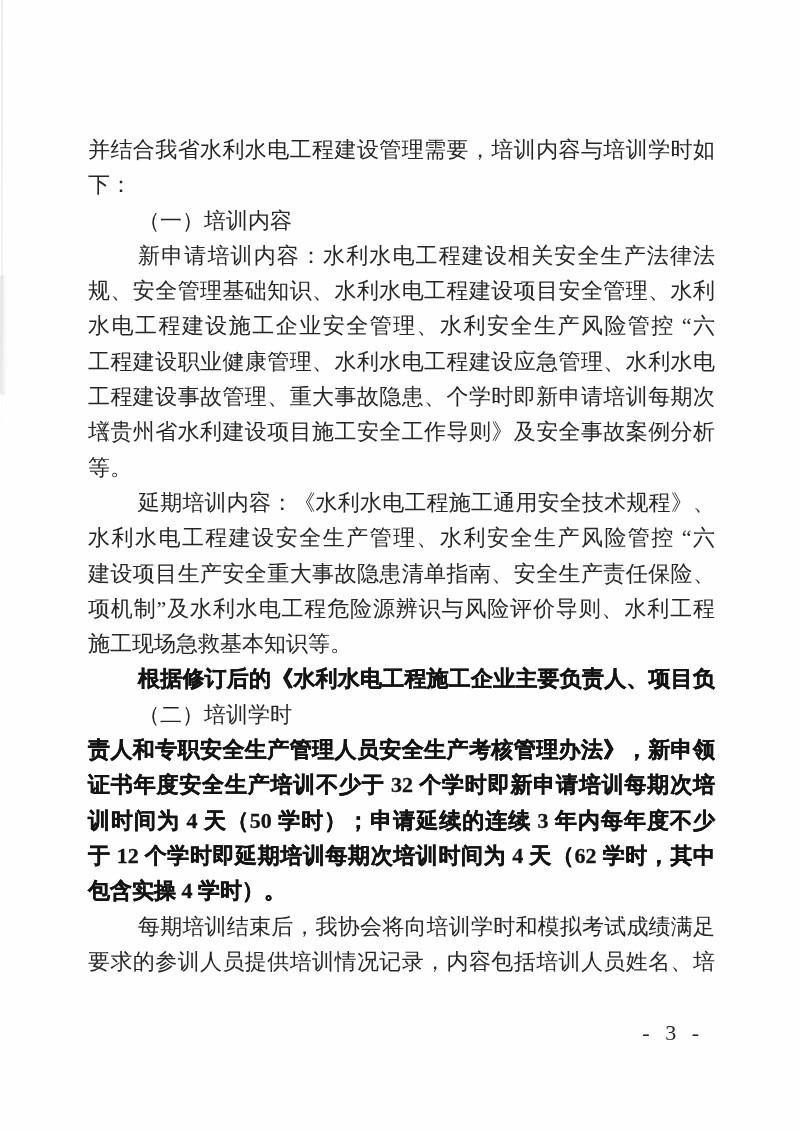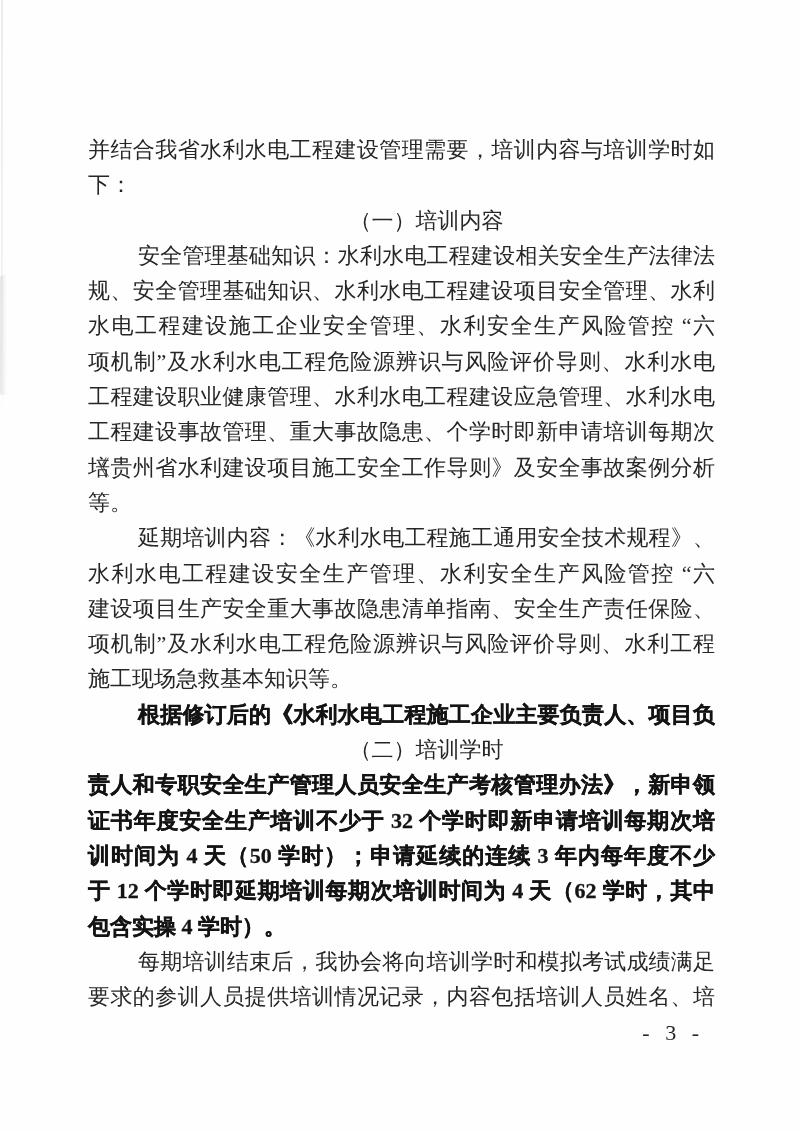--- a/index.html
+++ b/index.html
@@ -48,21 +48,20 @@
     white-space: nowrap;
     text-align: left;
   }
   .line.justify {
     white-space: normal;
     text-align: justify;
     text-align-last: justify;
   }
   .line.indent {
     padding-left: 50px;
-    text-align: center;
   }
   .line.bold {
     font-weight: 700;
     color: var(--ink-bold, #141414);
     -webkit-text-stroke: 0.3px var(--ink-bold, #141414);
   }
   .page-number {
     position: absolute;
     top: 1020px;
     right: 96px;
@@ -76,24 +75,23 @@
 
 <div class="page">
   <div class="edge-line"></div>
   <div class="edge-smudge"></div>
 
   <main class="text-block">
 
   <div class="line justify">并结合我省水利水电工程建设管理需要，培训内容与培训学时如</div>
       <div class="line">下：</div>
       <div class="line indent">（一）培训内容</div>
-      <div class="line indent justify">安全管理基础知识：水利水电工程建设相关安全生产法律法</div>
+      <div class="line indent justify">新申请培训内容：水利水电工程建设相关安全生产法律法</div>
       <div class="line justify">规、安全管理基础知识、水利水电工程建设项目安全管理、水利</div>
       <div class="line justify">水电工程建设施工企业安全管理、水利安全生产风险管控 “六</div>
-      <div class="line justify">项机制”及水利水电工程危险源辨识与风险评价导则、水利水电</div>
       <div class="line justify">工程建设职业健康管理、水利水电工程建设应急管理、水利水电</div>
       <div class="line justify">工程建设事故管理、重大事故隐患、个学时即新申请培训每期次培、</div>
       <div class="line justify">《贵州省水利建设项目施工安全工作导则》及安全事故案例分析</div>
       <div class="line">等。</div>
       <div class="line indent justify">延期培训内容：《水利水电工程施工通用安全技术规程》、</div>
       <div class="line justify">水利水电工程建设安全生产管理、水利安全生产风险管控 “六</div>
       <div class="line justify">建设项目生产安全重大事故隐患清单指南、安全生产责任保险、</div>
       <div class="line justify">项机制”及水利水电工程危险源辨识与风险评价导则、水利工程</div>
       <div class="line">施工现场急救基本知识等。</div>
       <div class="line indent bold justify">根据修订后的《水利水电工程施工企业主要负责人、项目负</div>

